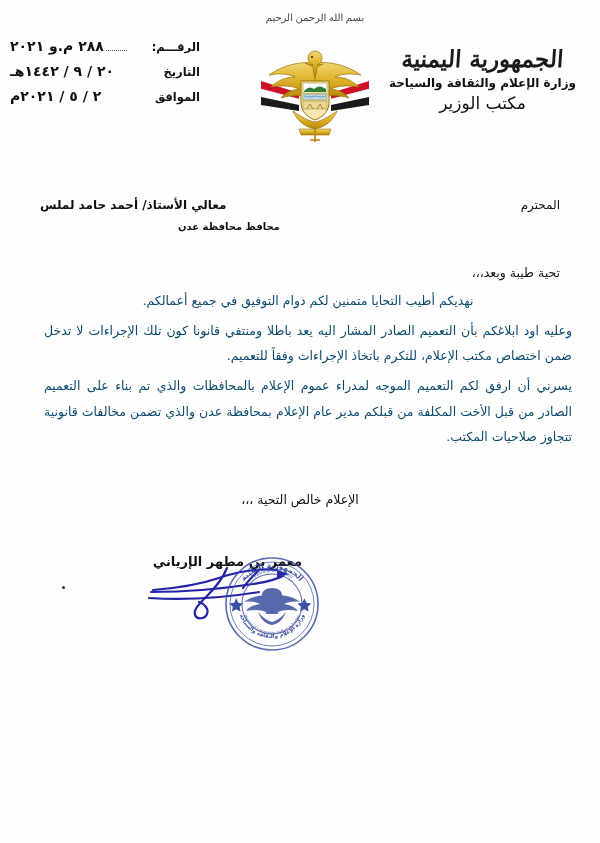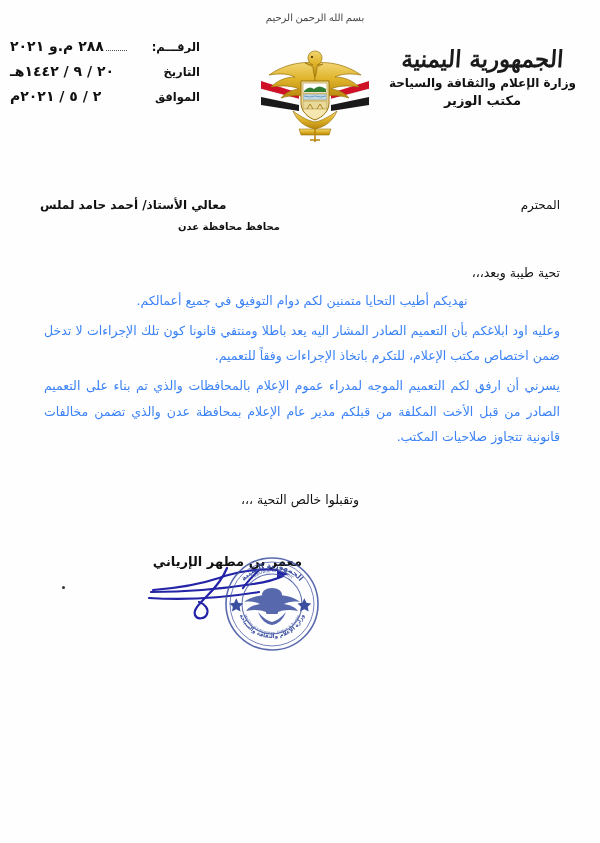--- a/index.html
+++ b/index.html
@@ -109,22 +109,22 @@
     transform: skewX(-4deg);
   }
   .ministry .ministry-name {
     font-size: 12px;
     font-weight: bold;
     margin-top: 4px;
     white-space: nowrap;
     letter-spacing: -0.2px;
   }
   .ministry .office {
-    font-size: 13px;
-    font-weight: bold;
+    font-size: 17px;
+    font-weight: normal;
     margin-top: 3px;
     white-space: nowrap;
   }
 
   
   .recipient {
     position: absolute;
     top: 198px;
     left: 40px;
     right: 40px;
@@ -162,26 +162,26 @@
     right: 40px;
     text-align: right;
     font-size: 12.5px;
     direction: rtl;
   }
 
   .body-text {
     position: absolute;
     top: 288px;
     left: 44px;
-    right: 40px;
+    right: 28px;
     direction: rtl;
     text-align: justify;
     font-size: 12.5px;
     line-height: 2.05;
-    color: #3b82f6;
+    color: #0c4a6e;
   }
   .body-text p { margin: 0 0 4px 0; }
   .body-text p.p-first { text-align: center; }
 
   .closing {
     position: absolute;
     top: 492px;
     left: 40px;
     right: 40px;
     text-align: center;
@@ -337,21 +337,21 @@
   </div>
 
   <div class="greeting">تحية طيبة وبعد،،،</div>
 
   <div class="body-text">
     <p class="p-first">نهديكم أطيب التحايا متمنين لكم دوام التوفيق في جميع أعمالكم.</p>
     <p>وعليه اود ابلاغكم بأن التعميم الصادر المشار اليه يعد باطلا ومنتفي قانونا كون تلك الإجراءات لا تدخل ضمن اختصاص مكتب الإعلام، للتكرم باتخاذ الإجراءات وفقاً للتعميم.</p>
     <p>يسرني أن ارفق لكم التعميم الموجه لمدراء عموم الإعلام بالمحافظات والذي تم بناء على التعميم الصادر من قبل الأخت المكلفة من قبلكم مدير عام الإعلام بمحافظة عدن والذي تضمن مخالفات قانونية تتجاوز صلاحيات المكتب.</p>
   </div>
 
-  <div class="closing">وتقبلوا خالص التحية ،،،</div>
+  <div class="closing">الإعلام خالص التحية ،،،</div>
 
   <div class="signature-block">
 
     <div class="signer-name">معمر بن مطهر الإرياني</div>
 
     <span class="dot-mark"></span>
 
     <svg class="signature-ink" viewBox="0 0 170 62">
       <g fill="none" stroke="#2323a8" stroke-width="2.2" stroke-linecap="round">
         <path d="M150 8 C132 6 108 10 92 16 C74 22 52 26 26 28"></path>

